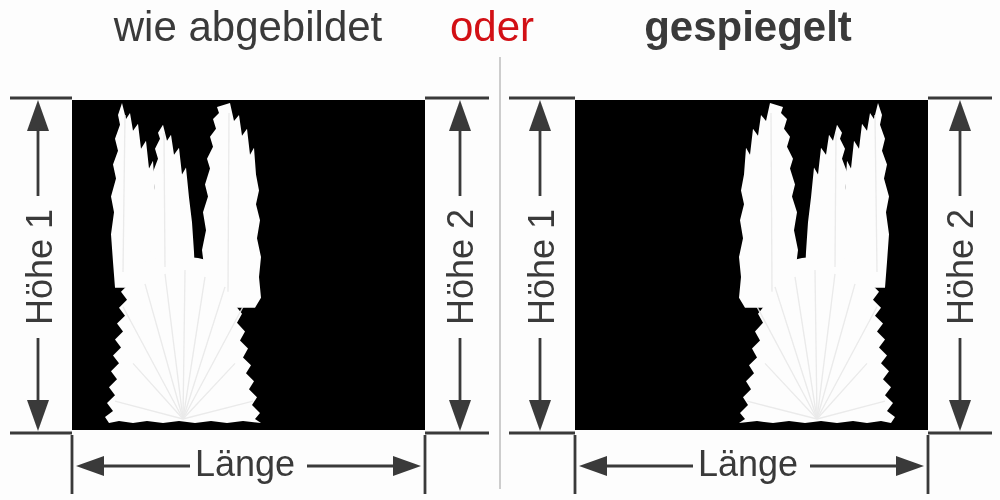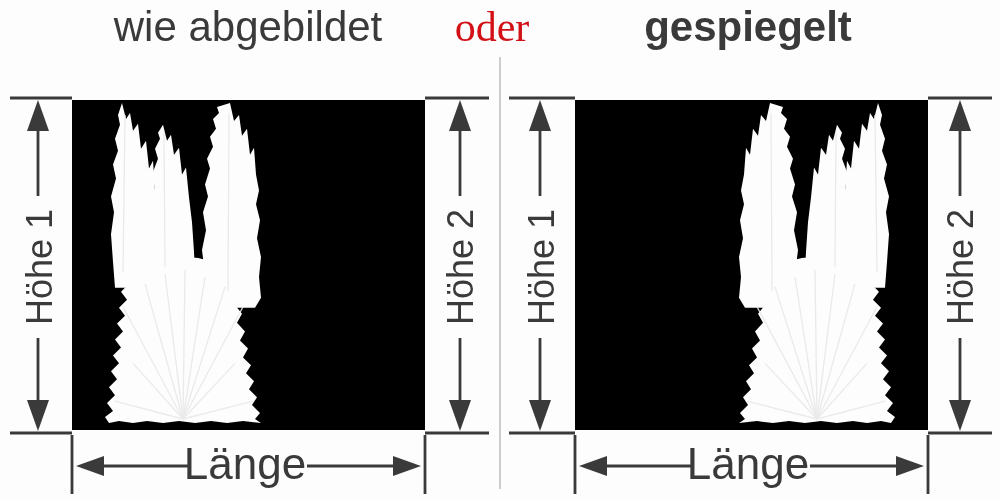--- a/index.html
+++ b/index.html
@@ -7,21 +7,21 @@
     --divider:#cdcdcd; --accent:#d21015;
   }
   *{margin:0;padding:0;box-sizing:border-box;}
   html,body{width:1000px;height:500px;overflow:hidden;}
   body{background:var(--bg);font-family:"Liberation Sans",sans-serif;color:var(--dim);}
   .canvas{position:relative;width:830px;height:500px;background:var(--bg);}
 
   
   .hopt{position:absolute;top:4px;transform:translateX(-50%);font-size:42px;line-height:1.1;
         color:var(--dim);white-space:nowrap;}
-  .hopt.connector{color:var(--accent);font-family:Liberation Serif, serif;}
+  .hopt.connector{color:var(--accent);}
   .h-left{left:248px;} .h-mid{left:492px;} .h-right{left:748px;font-weight:bold;}
 
   
   .divider{position:absolute;left:499px;top:57px;width:2px;height:432px;background:var(--divider);}
 
   
   .panel{position:absolute;top:100px;width:353px;height:330px;background:var(--panel);overflow:hidden;}
   .panel-left{left:72px;} .panel-right{left:575px;}
   .grass{position:absolute;top:3px;width:160px;height:320px;display:block;}
   .panel-left .grass{left:31px;}
@@ -29,21 +29,21 @@
 
   
   .dims{position:absolute;left:0;top:0;width:1000px;height:500px;pointer-events:none;}
   .dims path{stroke:var(--dim);stroke-width:2.8;fill:none;}
   .dims polygon{fill:var(--dim);stroke:none;}
 
   
   .vlabel{position:absolute;top:267px;transform:translate(-50%,-50%) rotate(-90deg);
           font-size:36px;white-space:nowrap;color:var(--dim);}
   .hlabel{position:absolute;top:464px;transform:translate(-50%,-50%);
-          font-size:44px;white-space:nowrap;color:var(--dim);}
+          font-size:36px;white-space:nowrap;color:var(--dim);}
   .v1l{left:40px;} .v2l{left:461px;} .v1r{left:542px;} .v2r{left:961px;}
   .hl{left:245px;} .hr{left:748px;}
 </style>
 </head>
 <body>
 
 <div class="canvas">
 
   <div class="hopt h-left">wie abgebildet</div>
   <div class="hopt h-mid connector">oder</div>

